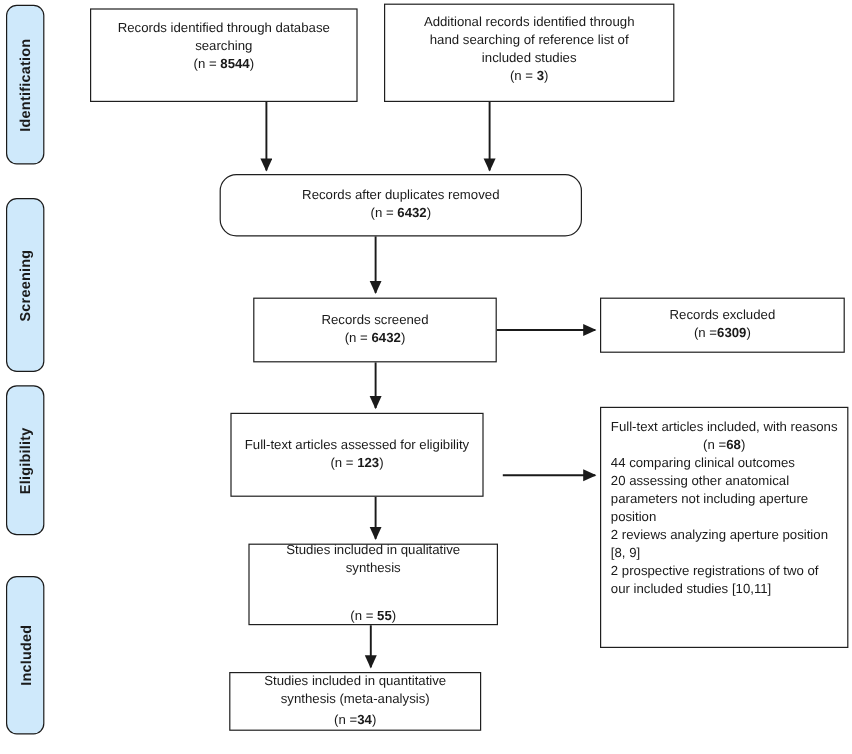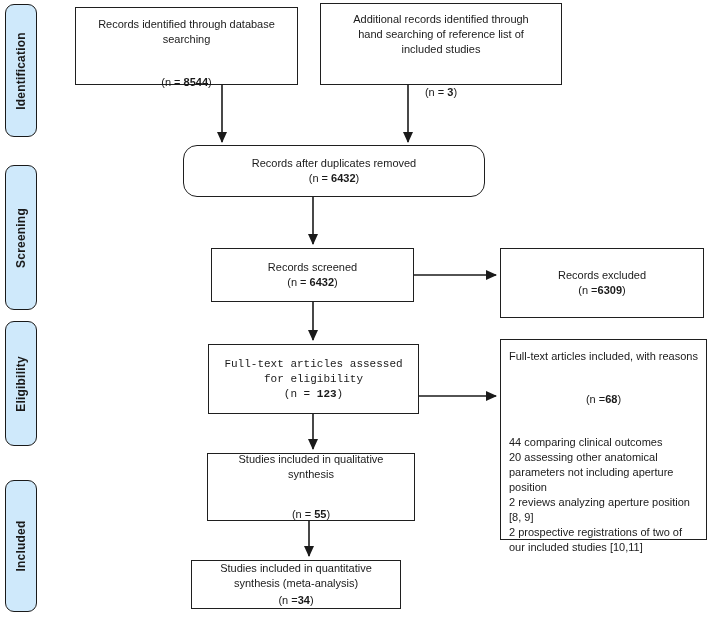--- a/index.html
+++ b/index.html
@@ -37,28 +37,28 @@
     background: #ffffff;
     box-sizing: border-box;
     display: flex;
     flex-direction: column;
     align-items: center;
     justify-content: center;
     text-align: center;
     font-size: 11px;
     line-height: 15px;
   }
-  .box.top-align { justify-content: flex-start; gap: 28px; }
+  .box.top-align { justify-content: flex-start; }
   .nline b { font-weight: bold; margin-top: 28px; }
   #box-db        { left: 75px;  top: 7px;   width: 223px; height: 78px;  padding: 9px 14px 0 14px; }
   #box-hand      { left: 320px; top: 3px;   width: 242px; height: 82px;  padding: 8px 20px 0 20px; align-items: center; }
   #box-dup       { left: 183px; top: 145px; width: 302px; height: 52px;  padding: 0 10px; border-radius: 14px; }
   #box-screened  { left: 211px; top: 248px; width: 203px; height: 54px;  padding: 0 10px; }
-  #box-excluded  { left: 500px; top: 248px; width: 204px; height: 70px;  padding: 0 10px; }
-  #box-fulltext  { left: 208px; top: 344px; width: 211px; height: 70px;  padding: 0 8px; font-family: Liberation Mono, monospace; }
+  #box-excluded  { left: 500px; top: 248px; width: 204px; height: 46px;  padding: 0 10px; }
+  #box-fulltext  { left: 192px; top: 344px; width: 211px; height: 70px;  padding: 0 8px; }
   #box-ftexcl    { left: 500px; top: 339px; width: 207px; height: 201px; padding: 9px 8px 0 8px; }
   #box-qual      { left: 207px; top: 453px; width: 208px; height: 68px;  padding: 0 20px; gap: 25px; }
   #box-quant     { left: 191px; top: 560px; width: 210px; height: 49px;  padding: 0 8px; justify-content: space-between; }
   #box-ftexcl .reasons {
     width: 100%;
     text-align: left;
     font-size: 11px;
     line-height: 15px;
   }
   svg.arrows {

